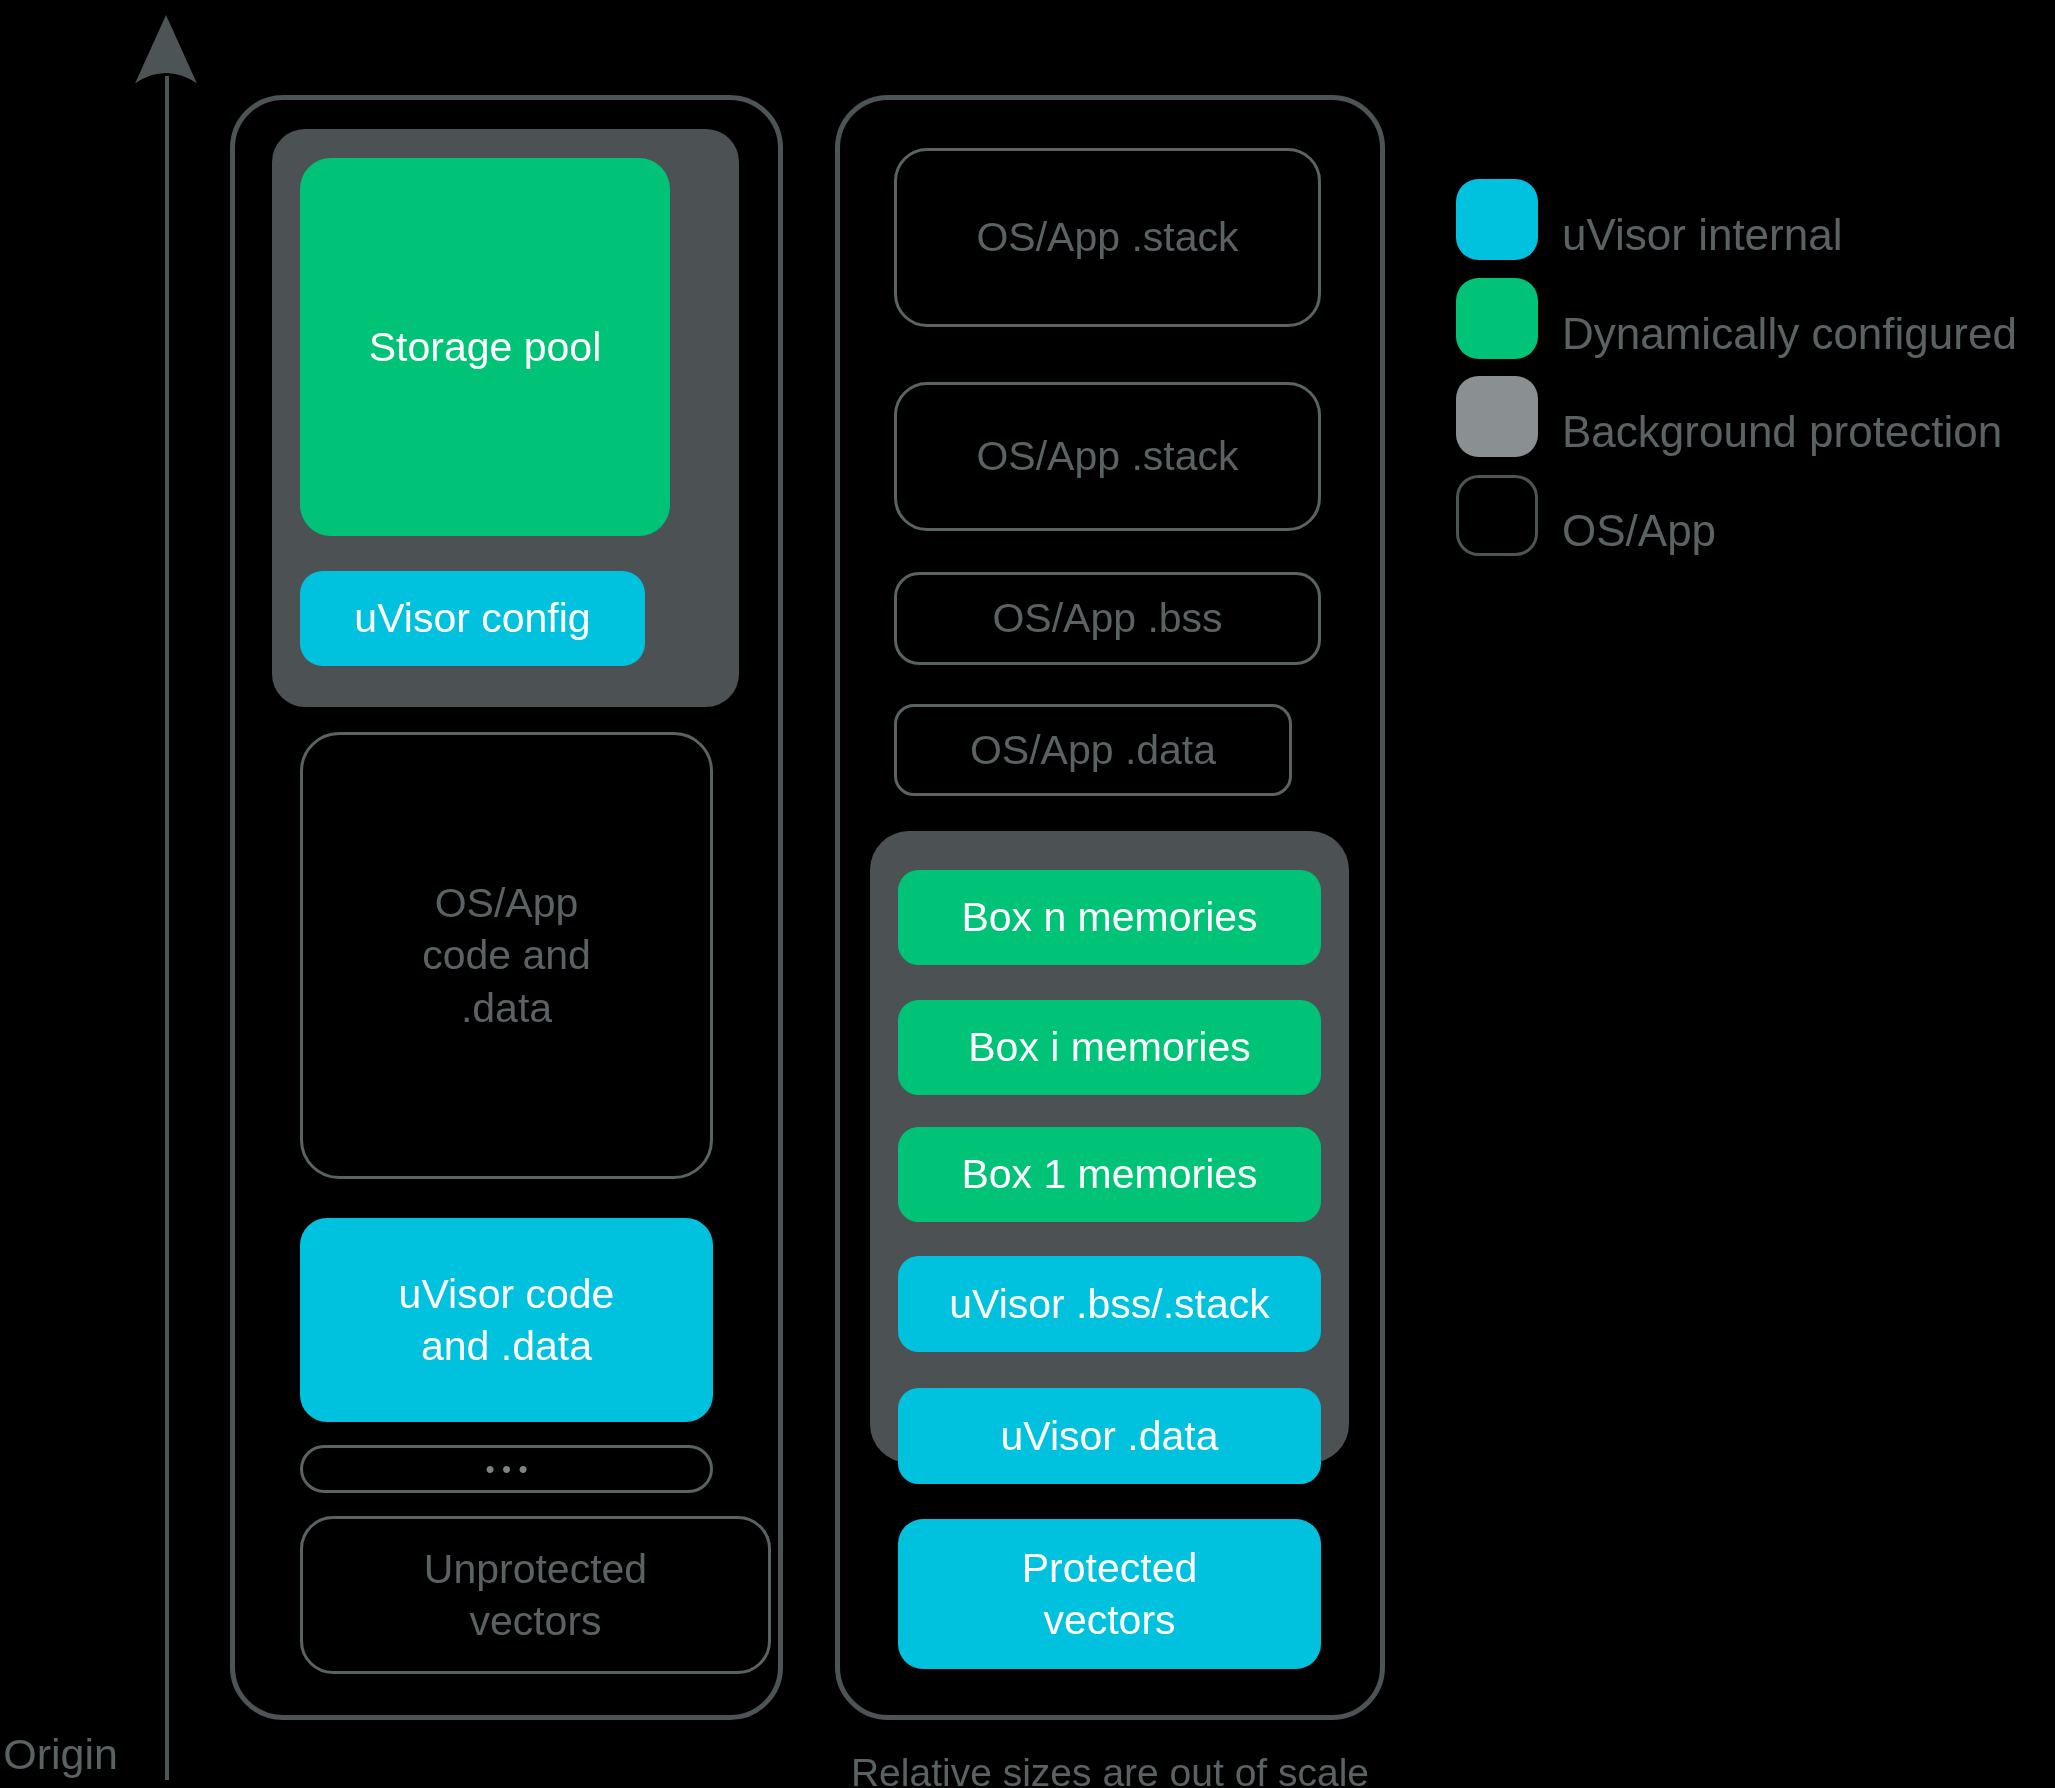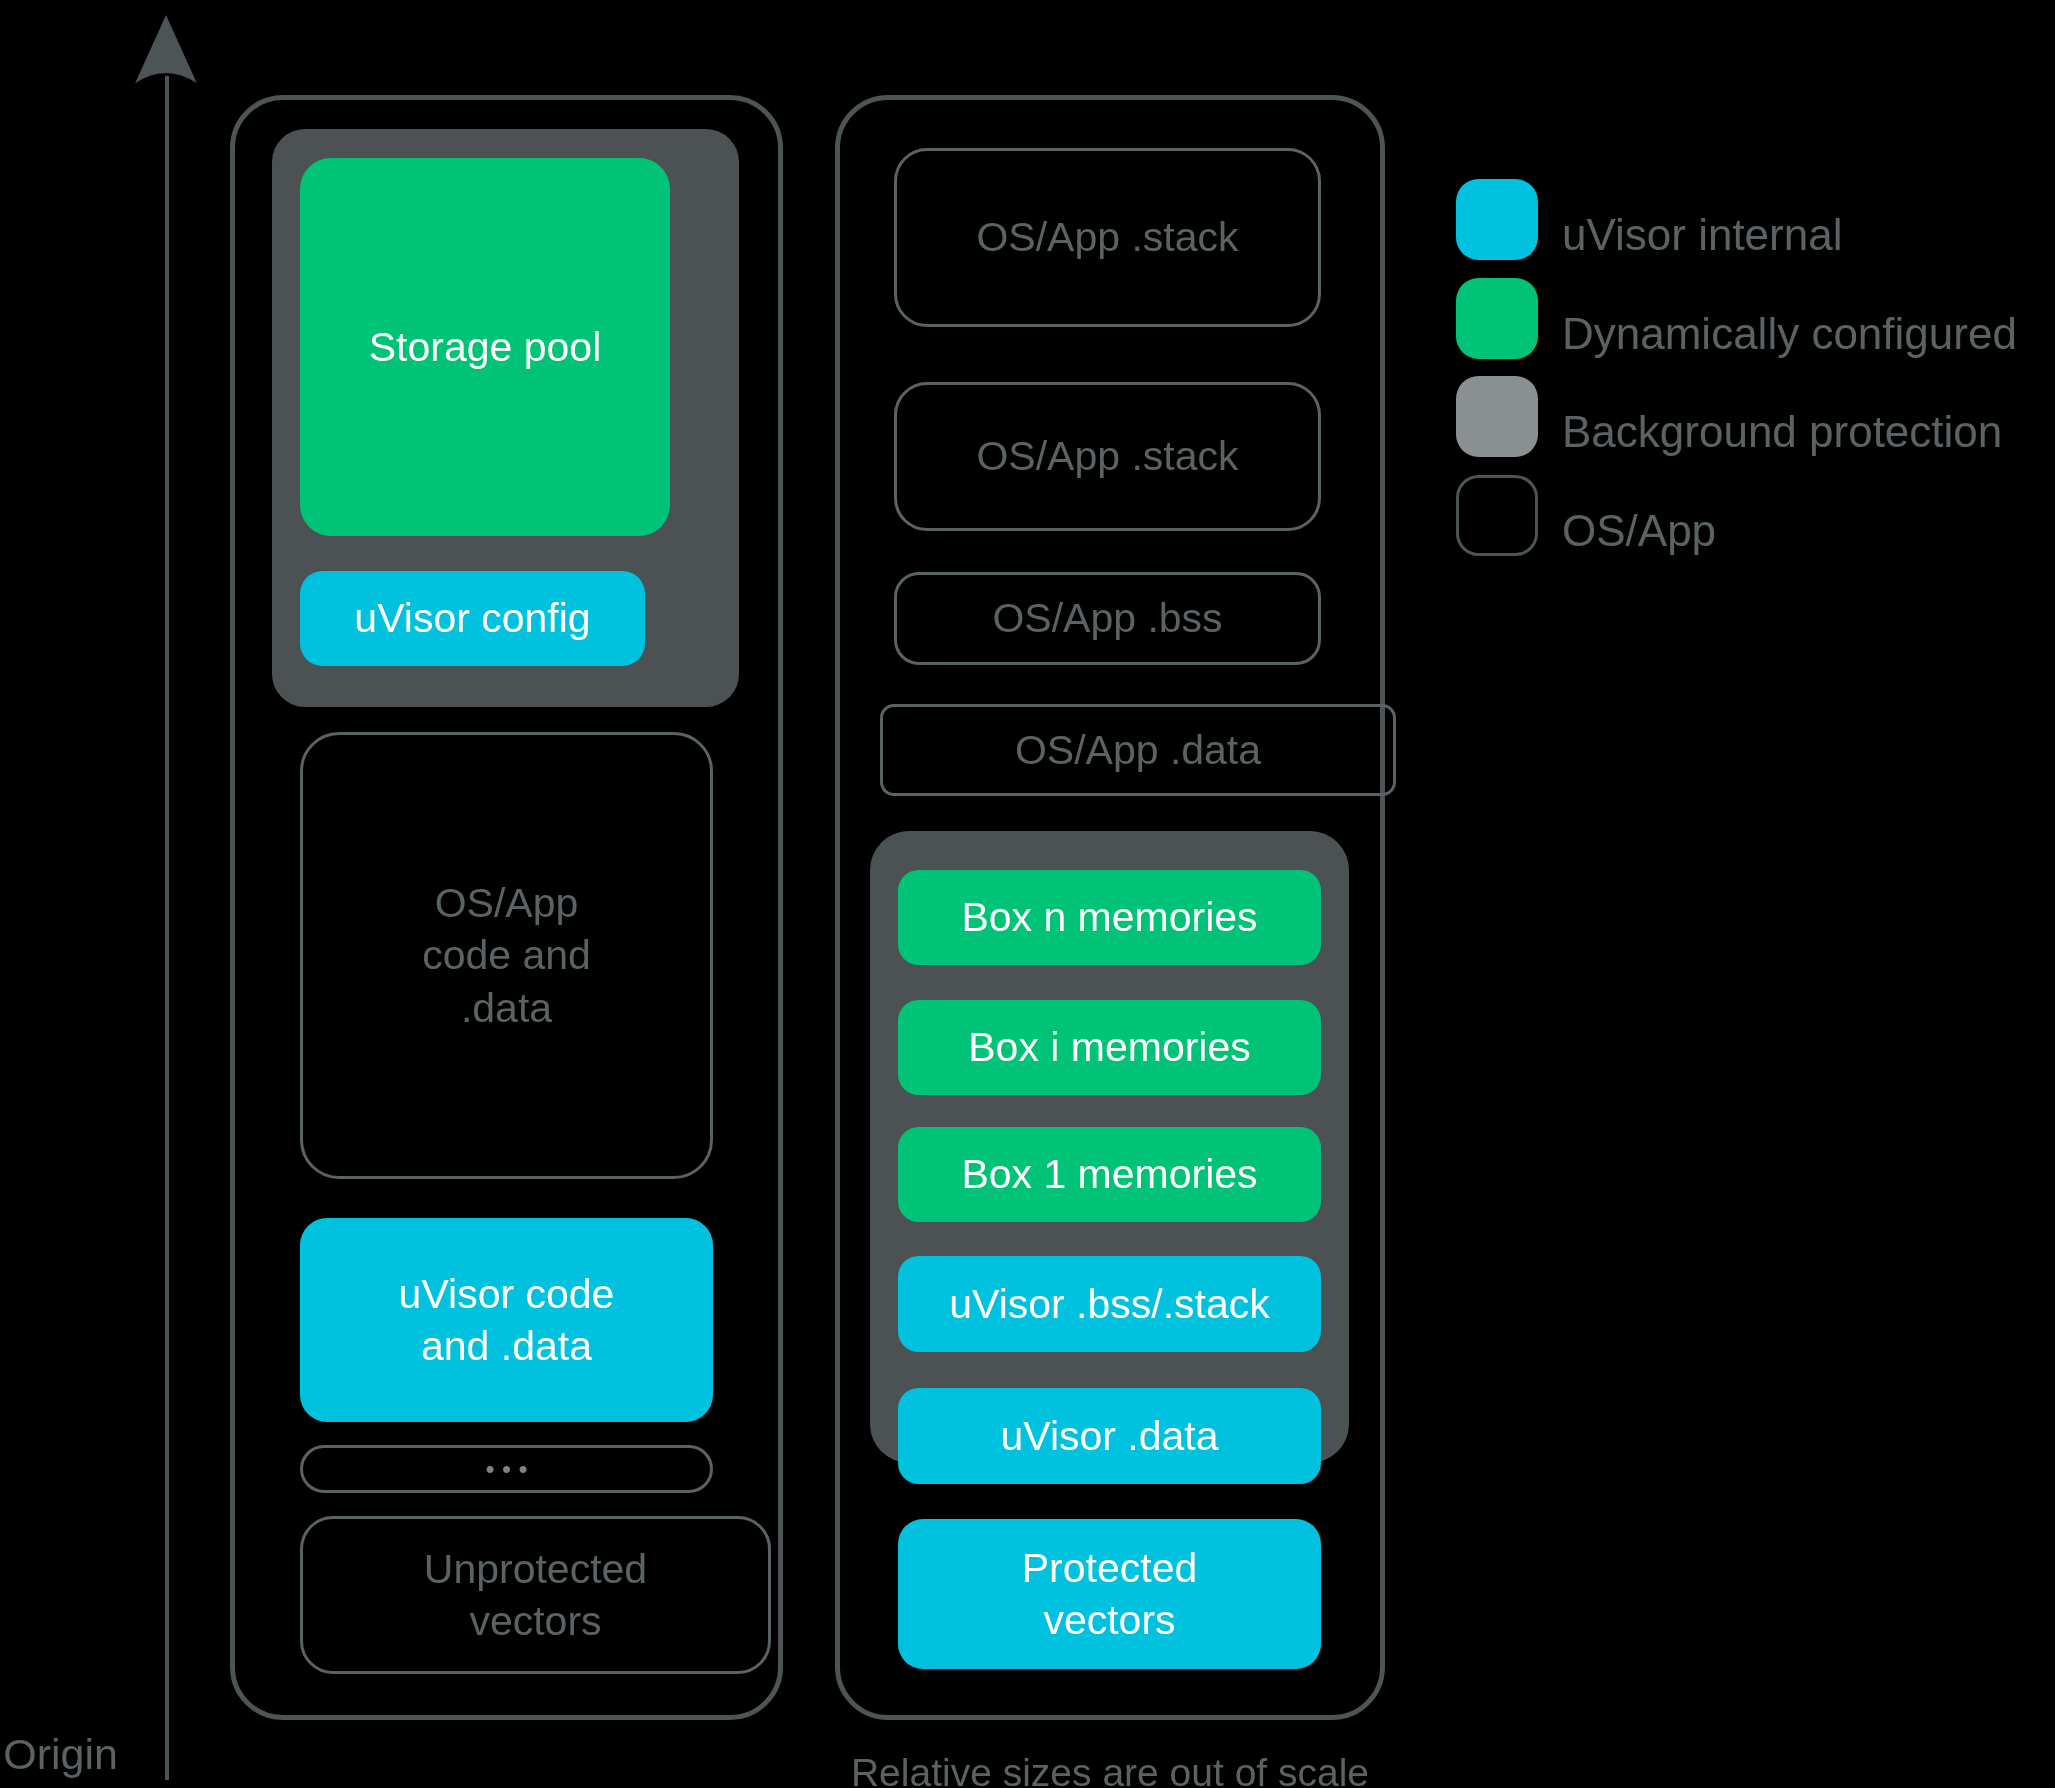--- a/index.html
+++ b/index.html
@@ -74,21 +74,21 @@
   .b-oscode     { left: 65px; top: 632px; width: 413px; height: 447px; border-radius: 39px; }
   .b-uvcode     { left: 65px; top: 1118px; width: 413px; height: 204px; border-radius: 27px; }
   .b-dots       { left: 65px; top: 1345px; width: 413px; height: 48px; border-radius: 24px; }
   .b-unprot     { left: 65px; top: 1416px; width: 471px; height: 158px; border-radius: 33px; }
   .b-dots .lbl  { color: #7C8385; font-size: 26px; letter-spacing: 7.4px; line-height: 0; padding-left: 7.4px; }
 
   
   .b-stack   { left: 54px; top: 48px;  width: 427px; height: 179px; border-radius: 33px; }
   .b-heap    { left: 54px; top: 282px;  width: 427px; height: 149px; border-radius: 33px; }
   .b-bss     { left: 54px; top: 472px; width: 427px; height: 93px; border-radius: 25px; }
-  .b-data    { left: 40px; top: 604px; width: 516px; height: 92px; border-radius: 14px; }
+  .b-data    { left: 54px; top: 604px; width: 398px; height: 92px; border-radius: 20px; }
   .b-boxn    { left: 28px; top: 39px;   width: 423px; height: 95px; border-radius: 20.6px; }
   .b-boxi    { left: 28px; top: 169px;  width: 423px; height: 95px; border-radius: 20.6px; }
   .b-box1    { left: 28px; top: 296px;  width: 423px; height: 95px; border-radius: 20.6px; }
   .b-uvbss   { left: 28px; top: 425px; width: 423px; height: 96px; border-radius: 20.6px; }
   .b-uvdata  { left: 28px; top: 557px; width: 423px; height: 96px; border-radius: 20.6px; }
   .b-protvec { left: 28px; top: 688px; width: 423px; height: 150px; border-radius: 25px; }
 
   
   .legend {
     position: absolute;

